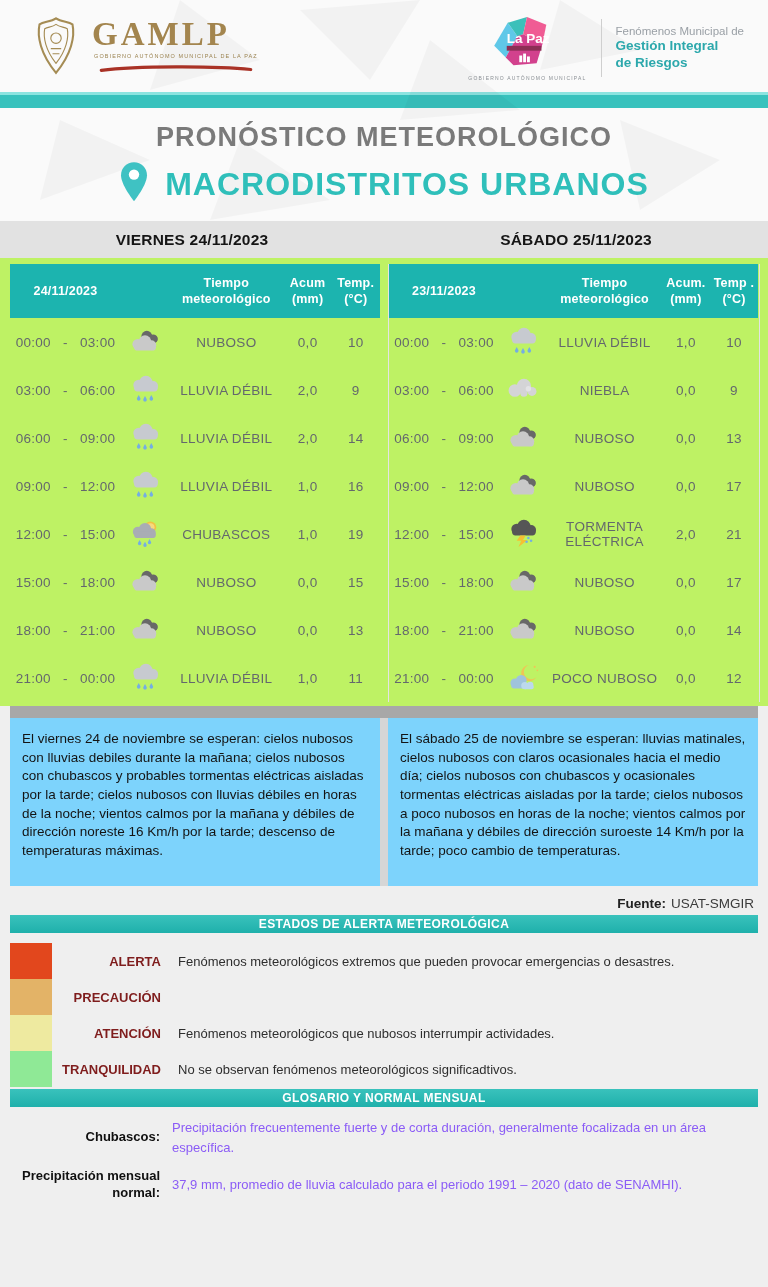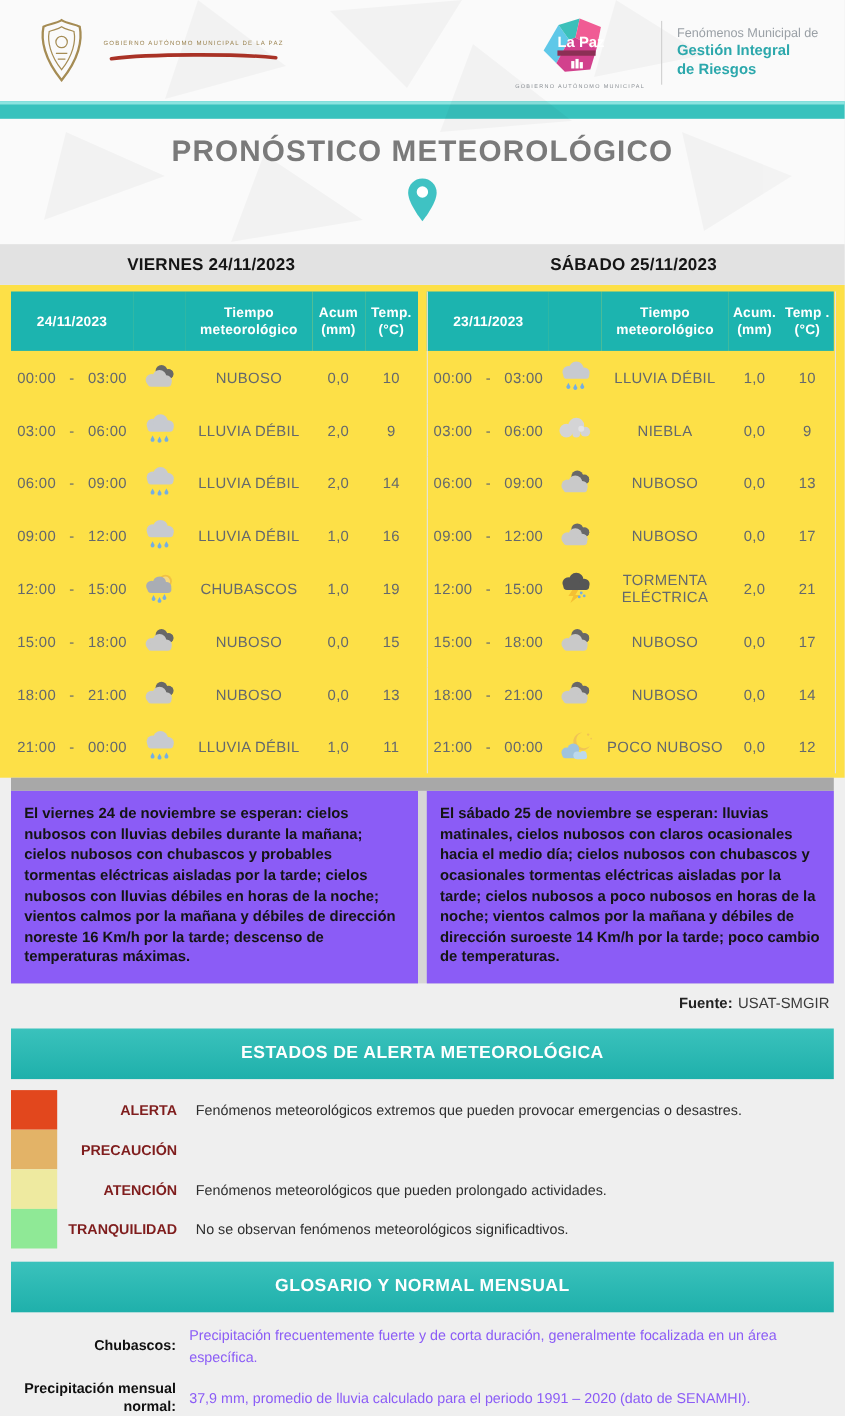--- a/index.html
+++ b/index.html
@@ -34,21 +34,21 @@
   .teal-topbar { height:16px; background:#38c2bd; border-top:3px solid #8ce4e0; }
   
   .title-band { text-align:center; padding:14px 0 2px; position:relative; }
   .page-title { font-size:27px; font-weight:bold; color:#7a7a7a; letter-spacing:1px; }
   .subtitle-row { display:flex; align-items:center; justify-content:center; gap:16px; padding:8px 0 12px; }
   .page-subtitle { font-size:32px; font-weight:bold; color:#2fbfba; letter-spacing:1px; }
   .dates-band { display:flex; background:#e2e2e2; height:37px; }
   .dates-band .day { flex:1; display:flex; align-items:center; justify-content:center;
     font-size:15.5px; font-weight:bold; color:#151515; letter-spacing:0.2px; }
   
-  .forecast-section { background:#fde047; padding:6px 10px 4px; }
+  .forecast-section { background:#bef264; padding:6px 10px 4px; }
   .tables-wrap { display:flex; gap:8px; position:relative; }
   .tables-wrap::after { content:""; position:absolute; right:-2px; top:0; bottom:0; width:1px; background:#e2e2e2; }
   .ftable { flex:1; border-collapse:collapse; table-layout:fixed; }
   .ftable + .ftable { border-left:1px solid #e4e4e4; }
   .ftable thead th {
     background:#1cb4af; color:#fff; font-size:12.5px; font-weight:bold;
     height:54px; vertical-align:middle; white-space:pre-line; line-height:1.3;
     padding:4px 1px; letter-spacing:0.2px;
   }
   .ftable tbody td { height:48px; text-align:center; font-size:13.5px; color:#64686d; letter-spacing:0.3px; }
@@ -56,31 +56,31 @@
   .ftable .c-icon  { width:13%; }
   .ftable .c-cond  { width:31%; }
   .ftable .c-acum  { width:13%; }
   .ftable .c-temp  { width:13%; }
   .time-range { white-space:pre; display:inline-block; }
   .wicon svg { display:block; margin:0 auto; }
   
   .gray-bar { height:12px; background:#a8a8a8; margin:0 10px; }
   .summaries { display:flex; gap:8px; margin:0 10px; background:#d6d6d6; }
   .summary {
-    flex:1; background:#8b5cf6; padding:12px 12px 14px;
-    font-size:13.5px; font-weight:bold; color:#141414; line-height:1.38; min-height:168px;
+    flex:1; background:#7dd3fc; padding:12px 12px 14px;
+    font-size:13.5px; font-weight:normal; color:#141414; line-height:1.38; min-height:168px;
   }
   .source-line { text-align:right; padding:10px 14px 4px; font-size:13.5px; color:#222; }
   .source-line .lbl { font-weight:bold; }
   .source-line .val { margin-left:5px; color:#3b3b3b; }
   
   .section-bar {
-    margin:12px 10px 0; padding:14px 0; text-align:center;
+    margin:0 10px 0; padding:2px 0; text-align:center;
     background:linear-gradient(#3ac2bc,#1fb0ab); color:#fff;
-    font-size:16px; font-weight:bold; letter-spacing:0.4px;
+    font-size:12px; font-weight:bold; letter-spacing:0.4px;
   }
   
   .alerts-body { margin:10px 10px 2px; }
   .alert-row { display:flex; align-items:center; min-height:36px; }
   .alert-swatch { width:42px; align-self:stretch; }
   .alert-name { width:118px; text-align:right; font-weight:bold; font-size:13px; color:#7f1d1d; padding-right:9px; }
   .alert-desc { flex:1; font-size:13px; color:#2e2e2e; padding-left:8px; }
   
   .glossary-body { margin:8px 10px 0; }
   .glossary-row { display:flex; align-items:center; margin-top:11px; }
@@ -107,20 +107,21 @@
     <div class="logo-left">
       <span>
         <svg width="52" height="62" viewBox="0 0 60 70">
           <path d="M30 3c-6 4-14 4-19 7-3 14 1 34 19 56 18-22 22-42 19-56-5-3-13-3-19-7z" fill="none" stroke="#a58c54" stroke-width="2.4"></path>
           <path d="M30 10c-4 3-9 3-13 5-2 10 1 25 13 40 12-15 15-30 13-40-4-2-9-2-13-5z" fill="none" stroke="#a58c54" stroke-width="1.3"></path>
           <circle cx="30" cy="26" r="6" fill="none" stroke="#a58c54" stroke-width="1.3"></circle>
           <path d="M24 38h12M26 44h8" stroke="#a58c54" stroke-width="1.3"></path>
         </svg>
       </span>
       <div class="gamlp-textblock">
+        <span class="gamlp-acronym">GAMLP</span>
         <span class="gamlp-caption">GOBIERNO AUTÓNOMO MUNICIPAL DE LA PAZ</span>
         <span>
           <svg width="168" height="9" viewBox="0 0 170 10">
               <path d="M2 6C40 1 130 1 168 5" stroke="#a93226" stroke-width="3.6" fill="none" stroke-linecap="round"></path>
             </svg>
         </span>
       </div>
     </div>
 
     <div class="logo-right">
@@ -155,20 +156,21 @@
 
   <div class="title-band">
     <div class="page-title">PRONÓSTICO METEOROLÓGICO</div>
     <div class="subtitle-row">
       <span>
         <svg width="30" height="42" viewBox="0 0 24 34">
             <path d="M12 1C6 1 1.5 5.6 1.5 11.5c0 8 10.5 21 10.5 21s10.5-13 10.5-21C22.5 5.6 18 1 12 1z" fill="#3fc2c3"></path>
             <circle cx="12" cy="11" r="4.2" fill="#ffffff"></circle>
           </svg>
       </span>
+      <span class="page-subtitle">MACRODISTRITOS URBANOS</span>
     </div>
   </div>
 
   <div class="dates-band">
     <div class="day">VIERNES 24/11/2023</div>
     <div class="day">SÁBADO 25/11/2023</div>
   </div>
 </div>
 
 <div class="forecast-section">
@@ -548,21 +550,21 @@
     <div class="alert-name">ALERTA</div>
     <div class="alert-desc">Fenómenos meteorológicos extremos que pueden provocar emergencias o desastres.</div>
   </div>
     <div class="alert-row">
     <div class="alert-swatch" style="background: rgb(227, 179, 103);"></div>
     <div class="alert-name">PRECAUCIÓN</div>
   </div>
     <div class="alert-row">
     <div class="alert-swatch" style="background: rgb(238, 234, 160);"></div>
     <div class="alert-name">ATENCIÓN</div>
-    <div class="alert-desc">Fenómenos meteorológicos que pueden prolongado actividades.</div>
+    <div class="alert-desc">Fenómenos meteorológicos que nubosos interrumpir actividades.</div>
   </div>
     <div class="alert-row">
     <div class="alert-swatch" style="background: rgb(143, 233, 150);"></div>
     <div class="alert-name">TRANQUILIDAD</div>
     <div class="alert-desc">No se observan fenómenos meteorológicos significadtivos.</div>
   </div>
   </div>
 
 <div class="section-bar">GLOSARIO Y NORMAL MENSUAL</div>
 

